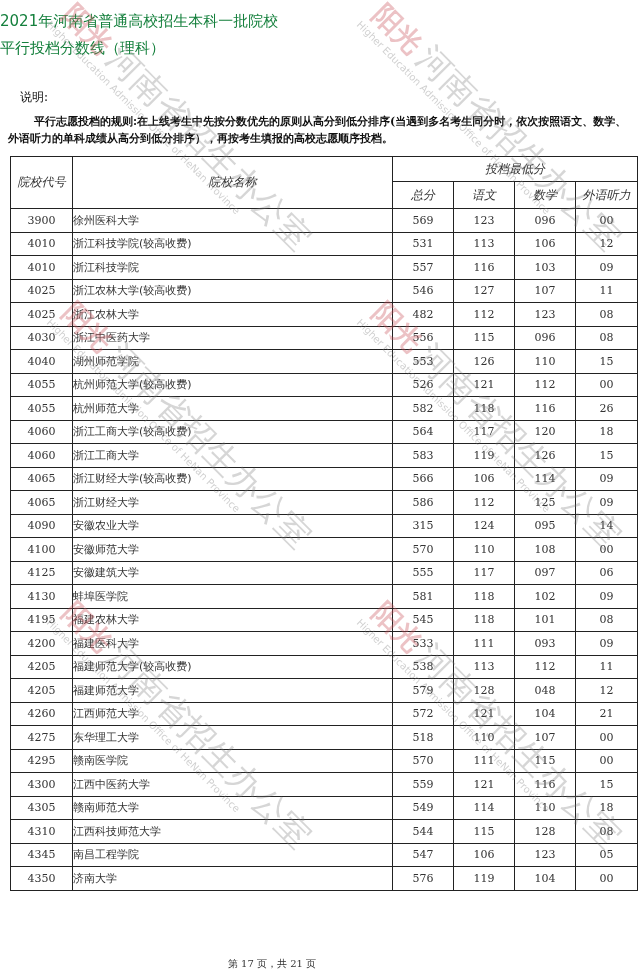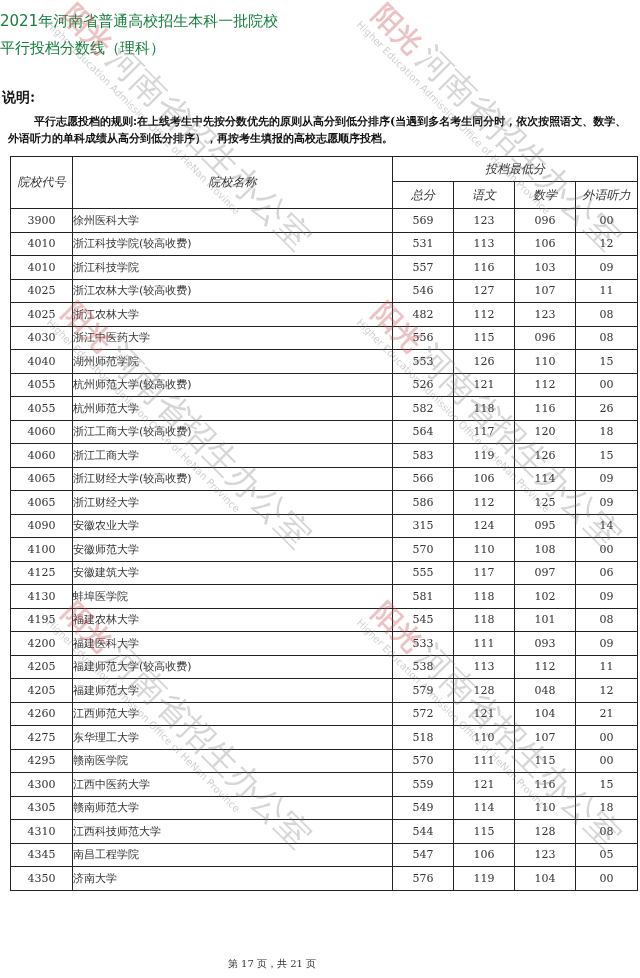--- a/index.html
+++ b/index.html
@@ -5,22 +5,22 @@
   html, body { margin: 0; padding: 0; }
   body {
     width: 640px; height: 978px; background: #ffffff; position: relative; overflow: hidden;
     font-family: "DejaVu Sans", "Liberation Sans", sans-serif; color: #222;
   }
   .title {
     position: absolute; left: 0; top: 8px; width: 640px; text-align: left;
     font-family: "DejaVu Sans", sans-serif; font-size: 15px; line-height: 27px; color: #15803d;
   }
   .note-head {
-    position: absolute; left: 2px; top: 89px; font-family: "DejaVu Serif", serif;
-    font-size: 14px; font-weight: bold; color: #111;
+    position: absolute; left: 20px; top: 89px; font-family: "DejaVu Serif", serif;
+    font-size: 12px; font-weight: normal; color: #111;
   }
   .note-body {
     position: absolute; left: 8px; top: 104px; width: 626px; font-family: "DejaVu Serif", serif;
     font-size: 11px; line-height: 17px; font-weight: bold; color: #111; text-indent: 26px; margin-top: 9px;
   }
   table.scores {
     position: absolute; left: 10px; top: 156px; width: 627px; border-collapse: collapse;
     table-layout: fixed; font-family: "DejaVu Serif", serif; font-size: 11px; color: #333;
   }
   table.scores th, table.scores td {

